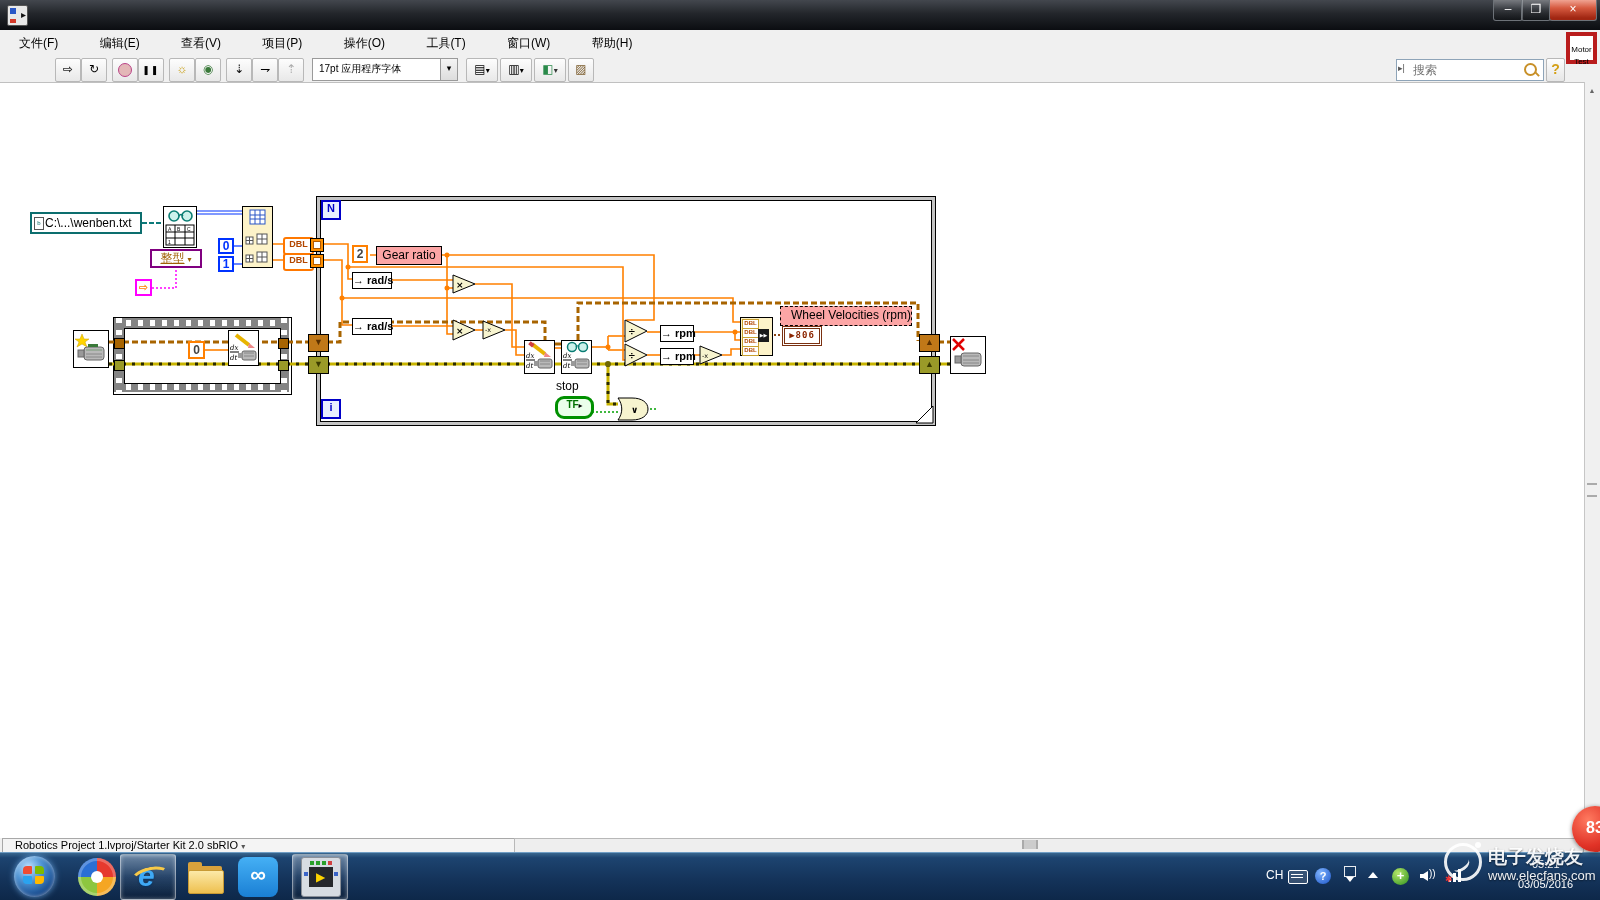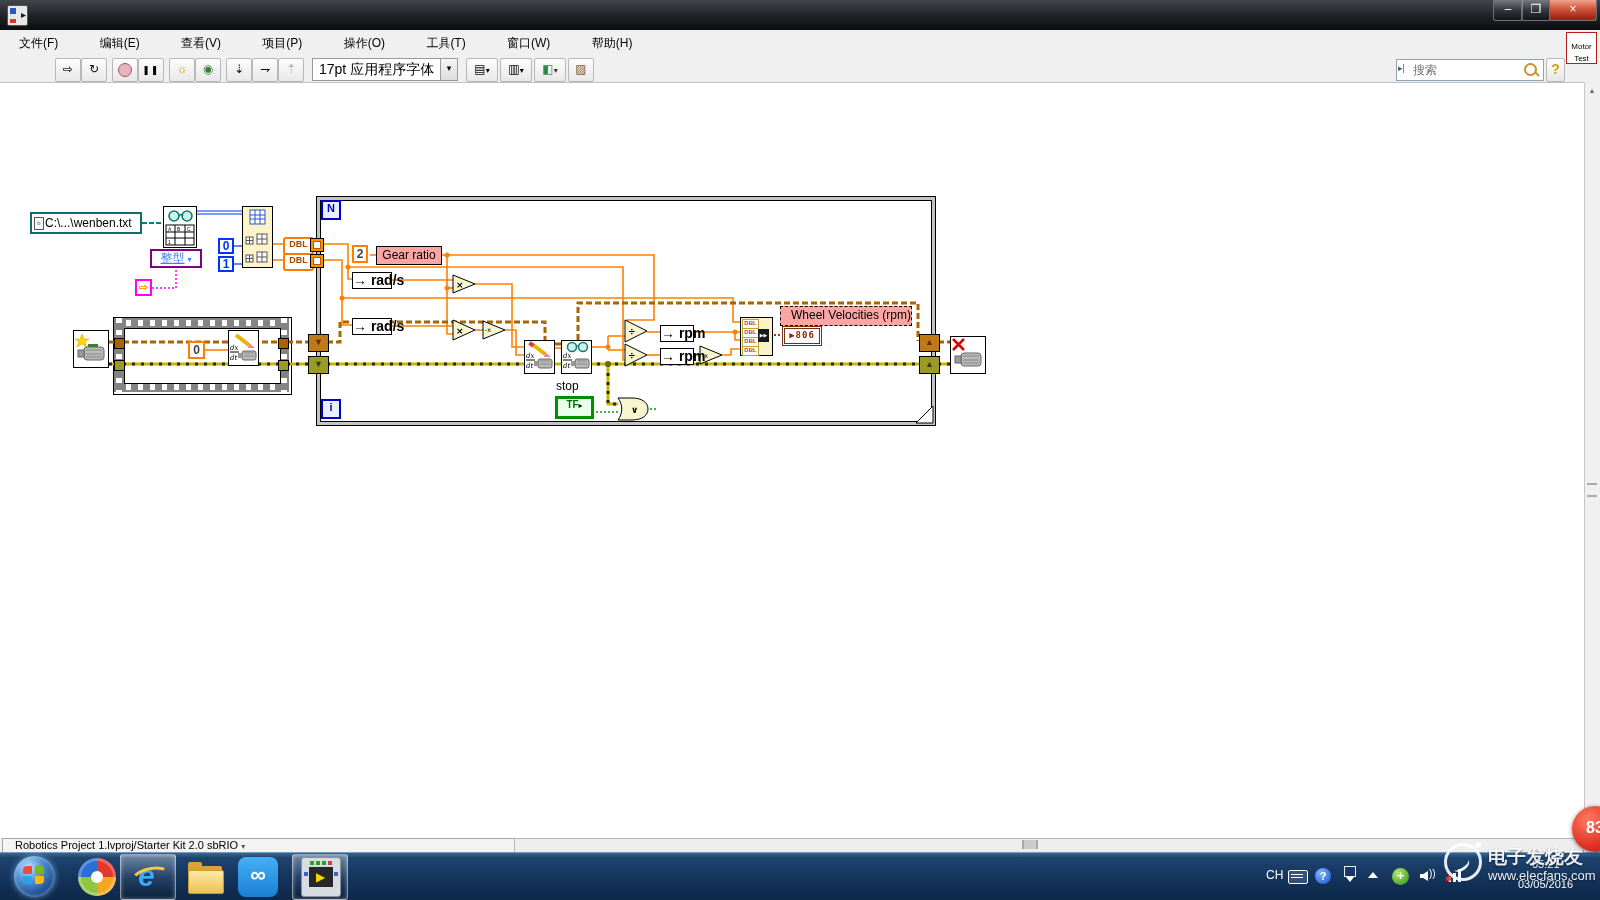--- a/index.html
+++ b/index.html
@@ -18,60 +18,60 @@
   .win-close{background:linear-gradient(#f0a392,#d65a40 40%,#a02612 90%);}
   
   .menubar{left:0;top:30px;width:1600px;height:26px;background:#f0f0f0;border-bottom:1px solid #d5d5d5;}
   .menu-item{display:inline-block;padding:5px 19px;font-size:12px;}
   .toolbar{left:0;top:56px;width:1600px;height:26px;background:#f0f0f0;border-bottom:1px solid #c8c8c8;}
   .tb-btn{top:2px;width:24px;height:22px;border:1px solid #b8b8b8;background:linear-gradient(#fdfdfd,#e8e8e8);
     text-align:center;line-height:20px;font-size:12px;border-radius:2px;}
   .tb-glyph-run{color:#2a2a2a;font-weight:bold;}
   .tb-abort span{display:inline-block;width:12px;height:12px;border-radius:50%;background:#e3b7b7;border:1px solid #b48;margin-top:4px;}
   .tb-pause span{font-size:9px;letter-spacing:1px;font-weight:bold;}
-  .fontbox{top:2px;left:265px;width:128px;height:21px;border:1px solid #9a9a9a;background:#fff;font-size:14px;line-height:20px;padding-left:6px;}
+  .fontbox{top:2px;left:265px;width:128px;height:21px;border:1px solid #9a9a9a;background:#fff;font-size:10px;line-height:20px;padding-left:6px;}
   .fontbox-arrow{top:2px;left:393px;width:16px;height:21px;border:1px solid #9a9a9a;background:linear-gradient(#f4f4f4,#ddd);text-align:center;line-height:19px;font-size:9px;}
   .searchbox{top:3px;left:1396px;width:146px;height:20px;border:1px solid #8ea4b8;background:#fff;}
   .searchbox input{position:absolute;left:14px;top:1px;width:105px;height:16px;border:none;outline:none;font-size:12px;color:#999;font-family:inherit;background:transparent;}
   .search-scope{position:absolute;left:1px;top:3px;font-size:9px;color:#555;}
   .mag{position:absolute;right:6px;top:3px;width:9px;height:9px;border:2px solid #c89028;border-radius:50%;}
   .mag:after{content:"";position:absolute;left:8px;top:8px;width:6px;height:2px;background:#c89028;transform:rotate(45deg);}
   .helpbtn{top:2px;left:1546px;width:17px;height:22px;border:1px solid #b8b8b8;background:linear-gradient(#fdfdfd,#e6e6e6);
     color:#d4a017;font-weight:bold;text-align:center;line-height:20px;font-size:14px;border-radius:2px;}
-  .iconpane{left:1566px;top:32px;width:31px;height:32px;border:1px solid #b91c1c;background:#fff;font-size:8px;text-align:center;line-height:1.5;padding-top:8px;box-sizing:border-box;}
+  .iconpane{left:1566px;top:32px;width:31px;height:32px;border:4px solid #b91c1c;background:#fff;font-size:8px;text-align:center;line-height:1.5;padding-top:8px;box-sizing:border-box;}
   
   .diagram{left:0;top:82px;width:1584px;height:756px;background:#fff;border-top:1px solid #c0c0c0;}
   .vsb{left:1584px;top:82px;width:16px;height:756px;background:#f0f0f0;border-left:1px solid #c6c6c6;}
   .vsb-btn{left:1586px;width:12px;height:12px;font-size:7px;color:#666;text-align:center;line-height:12px;}
   .grip{left:1587px;width:10px;height:10px;border-top:2px solid #aaa;border-bottom:2px solid #aaa;}
   .statusbar{left:0;top:838px;width:1600px;height:14px;background:#f0f0f0;}
   .status-cell{left:2px;top:838px;width:508px;height:13px;border:1px solid #a8a8a8;background:#f4f4f4;font-size:11px;padding:0 12px;white-space:nowrap;overflow:hidden;}
   .hsb{left:514px;top:838px;width:1068px;height:13px;border:1px solid #b8b8b8;background:#eee;}
   .hgrip{left:1022px;top:840px;width:12px;height:9px;border-left:2px solid #aaa;border-right:2px solid #aaa;background:#ccc;}
   
   .node{position:absolute;background:#fff;border:1px solid #000;box-sizing:border-box;}
   .pathconst{border:2px solid #0c6e6e;font-size:12px;line-height:18px;padding-left:13px;white-space:nowrap;}
   .path-glyph{position:absolute;left:2px;top:3px;width:8px;height:11px;border:1px solid #555;background:#fff;font-size:6px;line-height:10px;text-align:center;color:#0c6e6e;}
-  .ring{border:2px solid #800080;color:#3b82f6;font-size:12px;text-align:center;line-height:15px;}
+  .ring{border:2px solid #800080;color:#a16207;font-size:12px;text-align:center;line-height:15px;}
   .ring u{text-decoration:underline;}
   .ring .dd{font-size:8px;margin-left:3px;}
   .refnum{border:2px solid #ff00ff;color:#ff8000;font-weight:bold;text-align:center;line-height:12px;font-size:11px;}
   .intconst{border:2px solid #0033ff;color:#0033ff;font-weight:bold;text-align:center;font-size:12px;line-height:13px;}
   .orangeconst{border:2px solid #ff8000;color:#444;font-weight:bold;text-align:center;font-size:12px;line-height:14px;}
   .dbl{border:2px solid #ff7800;border-radius:3px;color:#b34700;font-weight:bold;font-size:9px;text-align:center;line-height:10px;background:#fff;}
   .loop-outer{background:#c4c4c4;border:1px solid #000;}
   .loop-inner{position:absolute;inset:3px;background:#fff;border:1px solid #000;}
   .loopterm{border:2px solid #0000c8;color:#0000c8;background:#e8efff;font-weight:bold;font-size:11px;text-align:center;line-height:12px;}
   .tunnel{border:1px solid #000;background:#ff9000;}
   .tunnel i{position:absolute;inset:2px;background:#fff;border:1px solid #b35a00;}
   .sr{border:1px solid #000;text-align:center;font-size:9px;line-height:15px;}
   .sr-ref{background:#c07818;color:#5a3000;}
   .sr-err{background:#9a9a28;color:#3c3c00;}
   .freelabel{background:#fca5a5;border:1px solid #000;font-size:12px;text-align:center;}
-  .unitbox{background:#fff;border:1px solid #000;font-size:14px;font-weight:bold;text-align:center;white-space:nowrap;}
+  .unitbox{background:#fff;border:1px solid #000;font-size:11px;font-weight:bold;text-align:center;white-space:nowrap;}
   .dashlabel{background:#fca5a5;border:1px dashed #000;font-size:12px;text-align:right;}
   .wheelind{border:1px solid #7a3010;box-shadow:inset 0 0 0 1px #fff, inset 0 0 0 2px #7a3010;background:#fff;color:#8b2500;font-family:"DejaVu Sans Mono",monospace;font-size:9px;font-weight:bold;text-align:center;line-height:16px;letter-spacing:1px;}
   .stoptf{border:3px solid #009000;background:#eaffea;color:#007000;font-weight:bold;font-size:10px;text-align:center;line-height:12px;}
   .seq-strip-h{background:repeating-linear-gradient(90deg,#fff 0 5px,#848484 5px 12px);border-top:2px solid #848484;border-bottom:2px solid #848484;box-sizing:border-box;}
   .seq-strip-v{background:repeating-linear-gradient(180deg,#fff 0 5px,#848484 5px 12px);border-left:2px solid #848484;border-right:2px solid #848484;box-sizing:border-box;}
   .buildarr{background:#fdf3c9;border:1px solid #000;}
   .buildarr .row{position:absolute;left:1px;width:15px;height:8px;font-size:6px;font-weight:bold;color:#b34700;border:1px solid #c8a030;background:#fff;line-height:7px;text-align:center;}
   .buildarr .core{position:absolute;right:3px;top:11px;width:11px;height:13px;background:#1a1a1a;color:#fff;font-size:5px;line-height:13px;text-align:center;}
   .small-label{font-size:12px;color:#000;white-space:nowrap;}
   
@@ -405,21 +405,21 @@
     <div class="row" style="top:10px;">DBL</div>
     <div class="row" style="top:19px;">DBL</div>
     <div class="row" style="top:28px;">DBL</div>
     <div class="core">▶▶</div>
   </div>
 
   <div class="abs dashlabel" style="left:780px;top:306px;width:130px;height:18px;line-height:17px;">Wheel Velocities (rpm)</div>
   <div class="abs wheelind" style="left:782px;top:326px;width:38px;height:18px;">▶806</div>
 
   <div class="abs small-label" style="left:556px;top:379px;">stop</div>
-  <div class="abs stoptf" style="left:555px;top:396px;width:33px;height:17px;">
+  <div class="abs stoptf" style="left:555px;top:396px;width:33px;height:17px;border-radius:9px;">
     <span>TF</span><span style="color:#000;font-size:8px;">▸</span>
   </div>
 
   <div class="abs node" style="left:73px;top:330px;width:36px;height:38px;">
     <svg width="34" height="36">
       <polygon points="8,3 10,8 15,8 11,11 13,16 8,13 3,16 5,11 1,8 6,8" fill="#ffd400" stroke="#c8a000" stroke-width="0.5"></polygon>
       <rect x="10" y="16" width="20" height="13" rx="3" fill="#b9b9b9" stroke="#666"></rect>
       <line x1="12" y1="19" x2="28" y2="19" stroke="#7a9a7a"></line>
         <line x1="12" y1="23" x2="28" y2="23" stroke="#888"></line>
         <line x1="12" y1="26" x2="28" y2="26" stroke="#888"></line>

